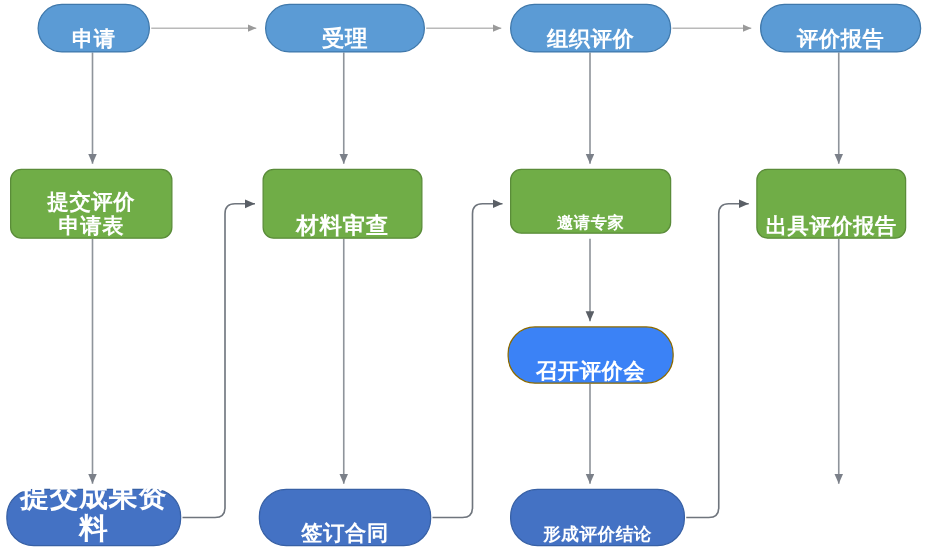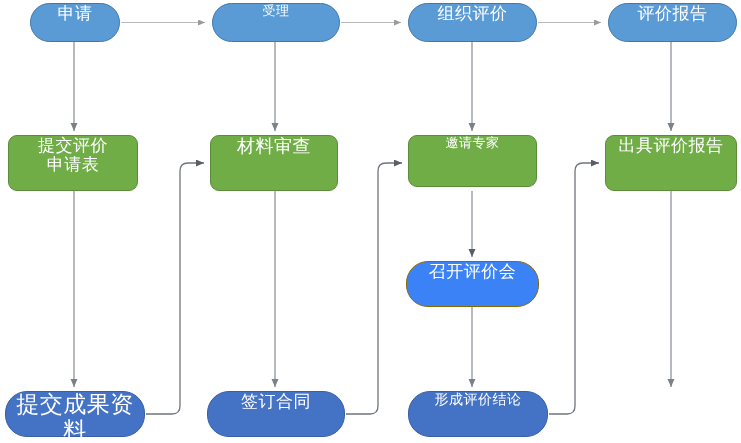--- a/index.html
+++ b/index.html
@@ -22,25 +22,25 @@
     left: 0;
     top: 0;
     width: 741px;
     height: 443px;
     pointer-events: none;
   }
   .node {
     position: absolute;
     box-sizing: border-box;
     display: flex;
-    align-items: flex-start;
+    align-items: flex-end;
     justify-content: center;
     text-align: center;
     color: #ffffff;
-    font-weight: normal;
+    font-weight: bold;
     letter-spacing: 0.5px;
     border: 1px solid rgba(0,0,0,0.28);
     line-height: 1.12;
     white-space: pre-line;
     z-index: 2;
   }
   .node.blue-light {
     background: #5B9BD5;
     border-color: #3f78ab;
     border-radius: 22px;
@@ -125,41 +125,41 @@
       <path d="M346,414 L370,414 Q378,414 378,406 L378,171 Q378,163 386,163 L402,163" fill="none" stroke="#6f757d" stroke-width="1.3" marker-end="url(#arrowDark)"></path>
     </g>
     <g>
       <path d="M549,414 L567,414 Q575,414 575,406 L575,171 Q575,163 583,163 L599,163" fill="none" stroke="#6f757d" stroke-width="1.3" marker-end="url(#arrowDark)"></path>
     </g>
   </svg>
 
   <div class="node blue-light" style="left:30px; top:3px; width:90px; height:39px; font-size:17px;">
     <span>申请</span>
   </div>
-  <div class="node blue-light" style="left:212px; top:3px; width:128px; height:39px; font-size:13px;">
+  <div class="node blue-light" style="left:212px; top:3px; width:128px; height:39px; font-size:18px;">
     <span>受理</span>
   </div>
   <div class="node blue-light" style="left:408px; top:3px; width:129px; height:39px; font-size:17px;">
     <span>组织评价</span>
   </div>
   <div class="node blue-light" style="left:608px; top:3px; width:129px; height:39px; font-size:17px;">
     <span>评价报告</span>
   </div>
 
   <div class="node green" style="left:210px; top:135px; width:128px; height:56px; font-size:18px;">
     <span>材料审查</span>
   </div>
   <div class="node green" style="left:8px; top:135px; width:130px; height:56px; font-size:17px;">
     <span>提交评价
 申请表</span>
   </div>
   <div class="node green" style="left:408px; top:135px; width:129px; height:52px; font-size:13px;">
     <span>邀请专家</span>
   </div>
-  <div class="node green" style="left:605px; top:135px; width:132px; height:56px; font-size:17px;">
+  <div class="node green" style="left:605px; top:135px; width:120px; height:56px; font-size:17px;">
     <span>出具评价报告</span>
   </div>
 
   <div class="node gold" style="left:406px; top:261px; width:133px; height:46px; font-size:17px;">
     <span>召开评价会</span>
   </div>
 
   <div class="node blue-dark" style="left:5px; top:391px; width:140px; height:46px; font-size:23px;">
     <span>提交成果资料</span>
   </div>

